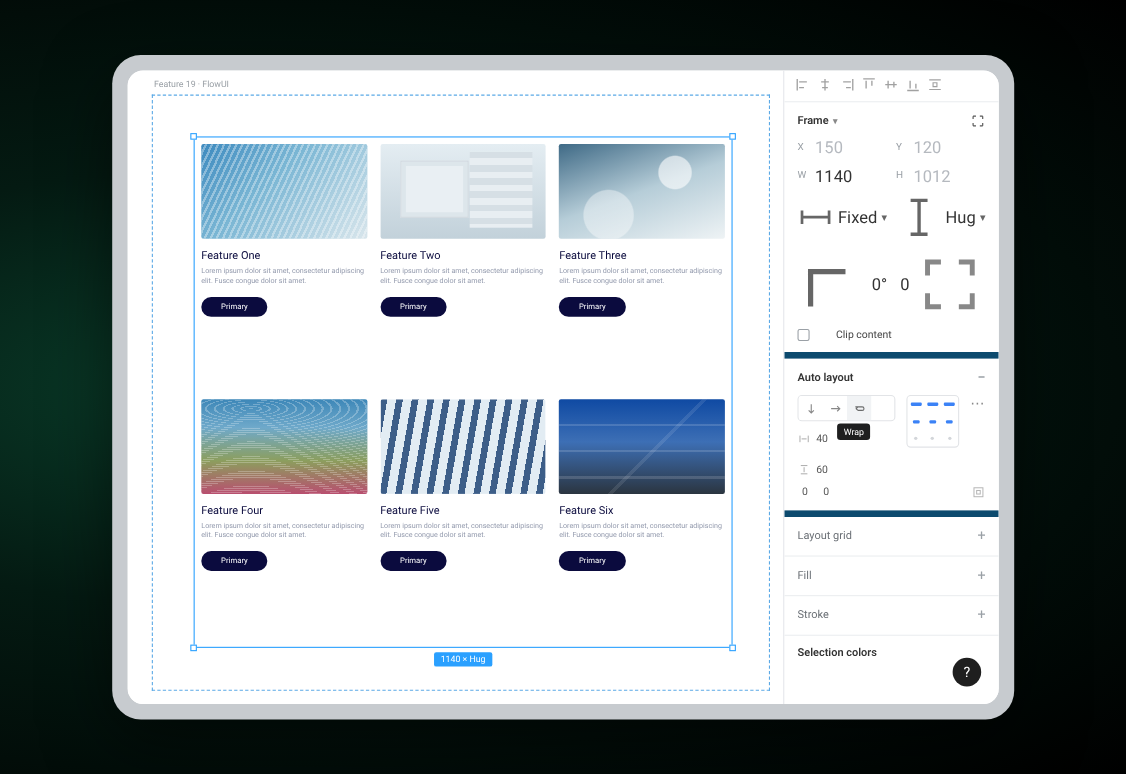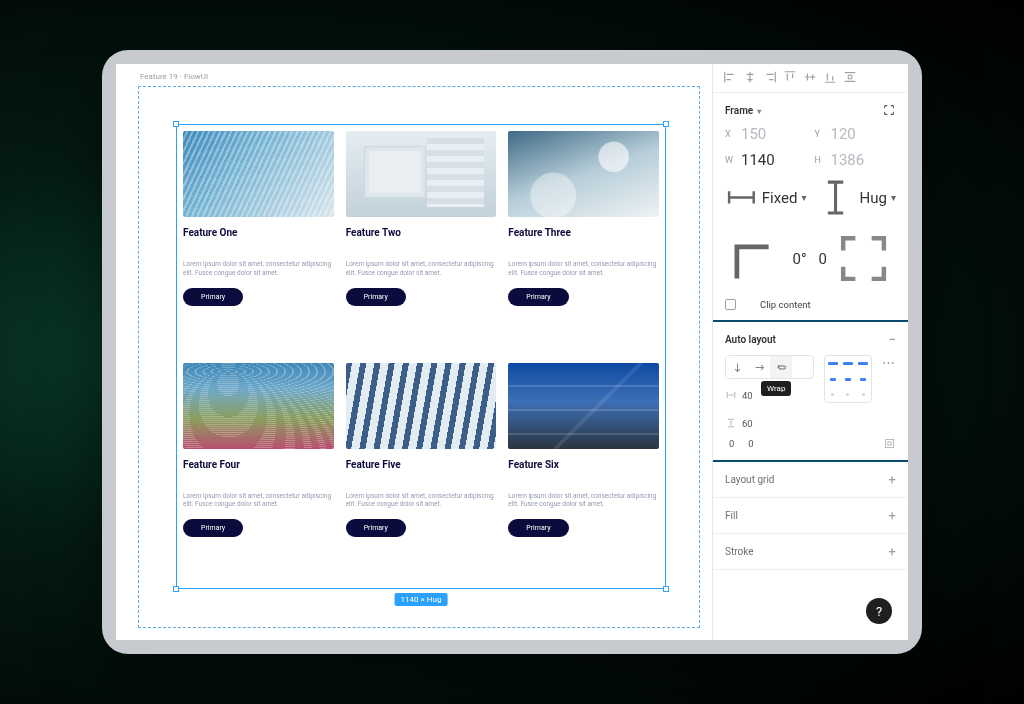--- a/index.html
+++ b/index.html
@@ -12,21 +12,21 @@
   .device {
     width: 820px; height: 604px;
     background: #c7cbcf;
     border-radius: 26px;
     padding: 14px;
     box-shadow: 0 20px 60px rgba(0,0,0,.5);
   }
   .screen {
     width: 100%; height: 100%;
     background: #ffffff;
-    border-radius: 2px;
+    border-radius: 14px;
     display: flex;
     overflow: hidden;
     position: relative;
   }
   .canvas-area {
     flex: 1;
     background: #ffffff;
     position: relative;
     overflow: hidden;
   }
@@ -52,22 +52,22 @@
     background:#2aa0ff; color:#fff; font-size:8px; padding:2px 6px; border-radius:2px;
     white-space: nowrap;
   }
   .cards {
     position:absolute; inset:6px;
     display:grid; grid-template-columns: repeat(3,1fr); grid-template-rows: repeat(2,1fr);
     gap: 12px;
   }
   .card { display:flex; flex-direction:column; }
   .thumb { width:100%; height:86px; border-radius:2px; overflow:hidden; }
-  .card h4 { font-size:10px; font-weight:700; color:#0b0b3e; margin-top:10px; }
-  .card p { font-size:6.5px; color:#939aad; line-height:1.35; margin-top:22px; }
+  .card h4 { font-size:10px; font-weight:400; color:#0b0b3e; margin-top:10px; }
+  .card p { font-size:6.5px; color:#939aad; line-height:1.35; margin-top:4px; }
   .card .btn {
     margin-top:10px; align-self:flex-start;
     background:#0b0b3e; color:#fff; font-size:7px;
     padding:5px 18px; border-radius:999px;
   }
   
   .t1{background:linear-gradient(135deg,#3d8abf 0%,#7ab6d4 40%,#d9e6ec 100%);}
   .t1::after{content:"";display:block;width:100%;height:100%;background:repeating-linear-gradient(115deg,rgba(255,255,255,0) 0 3px,rgba(255,255,255,.35) 3px 5px);}
   .t2{background:linear-gradient(180deg,#e4edf2 0%,#c2d1da 100%);position:relative;}
   .t2::before{content:"";position:absolute;left:12%;top:18%;width:40%;height:58%;background:#e9eff3;border:1px solid #cfd8de;box-shadow:inset 0 0 0 4px #dde6eb;}
@@ -83,21 +83,21 @@
   
   .panel {
     width: 196px; background:#fff; border-left:1px solid #e5e7eb;
     font-size:10px; color:#333;
     display:flex; flex-direction:column;
     overflow:hidden;
     position:relative;
   }
   .align-row{display:flex; gap:6px; padding:6px 10px 8px; border-bottom:1px solid #eceef0;}
   .align-row .ic{width:14px;height:14px;opacity:.55;}
-  .section{padding:10px 12px;border-bottom:2px solid #0c4a6e;}
+  .section{padding:10px 12px;border-bottom:6px solid #0c4a6e;}
   .section.nb{border-bottom:none}
   .sec-head{display:flex;align-items:center;justify-content:space-between;font-weight:600;font-size:10px;margin-bottom:8px;}
   .sec-head .chev{font-size:8px;color:#888;margin-left:4px;}
   .grid2{display:grid;grid-template-columns:1fr 1fr;row-gap:8px;column-gap:8px;}
   .field{display:flex;align-items:center;gap:4px;color:#666;}
   .field .lab{width:12px;color:#9aa0a6;font-size:9px;}
   .field .val{color:#333;font-size:15px;}
   .field .val.dim{color:#b5b9bf;}
   .row{display:flex;align-items:center;gap:24px;}
   .checkbox{width:11px;height:11px;border:1.2px solid #9aa0a6;border-radius:2px;display:inline-block;}
@@ -221,21 +221,21 @@
           <div class="field">
               <span class="lab">Y</span>
               <span class="val dim">120</span>
             </div>
           <div class="field">
               <span class="lab">W</span>
               <span class="val">1140</span>
             </div>
           <div class="field">
               <span class="lab">H</span>
-              <span class="val dim">1386</span>
+              <span class="val dim">1012</span>
             </div>
           <div class="field">
             <svg class="mini-ic" viewBox="0 0 16 16">
                 <path d="M2 8h12M2 5v6M14 5v6" stroke="#666" stroke-width="1.2" fill="none"></path>
               </svg>
             <span class="val">Fixed</span>
               <span class="chev">▾</span>
           </div>
           <div class="field">
             <svg class="mini-ic" viewBox="0 0 16 16">
@@ -349,18 +349,24 @@
 
       <div class="simple-row">
         <span>Fill</span>
           <span class="plus">+</span>
       </div>
       <div class="simple-row">
         <span>Stroke</span>
           <span class="plus">+</span>
       </div>
 
+      <div class="section nb">
+        <div class="sec-head">
+            <span>Selection colors</span>
+          </div>
+
+      </div>
 
     </div>
 
     <div class="help">?</div>
   </div>
 </div>
 
 </body></html>

